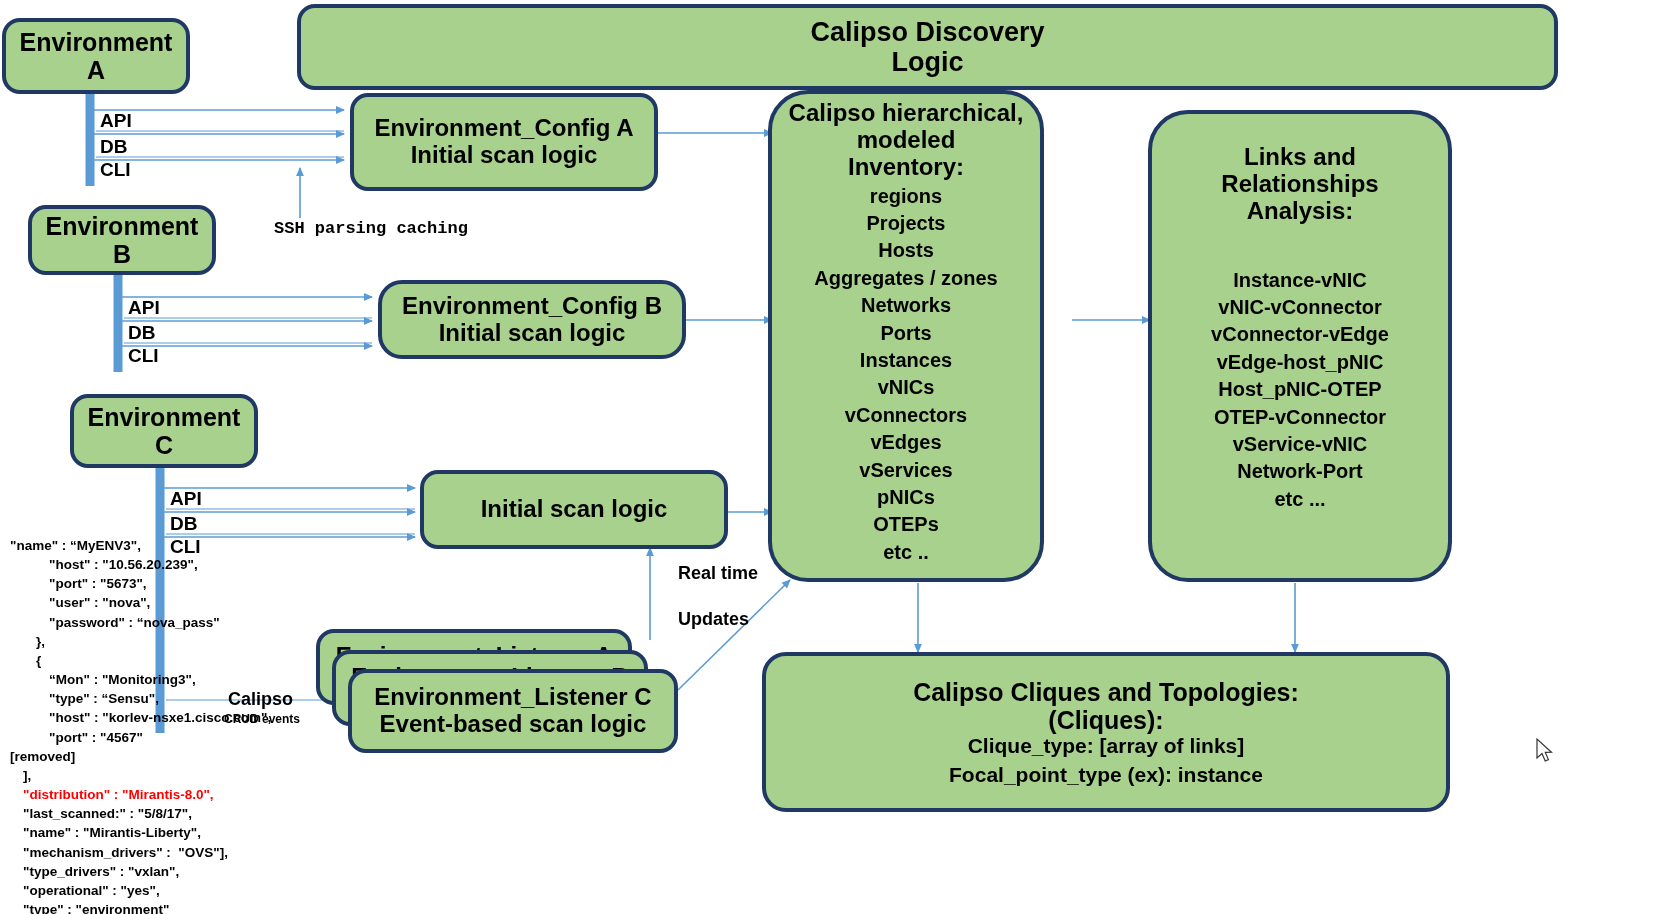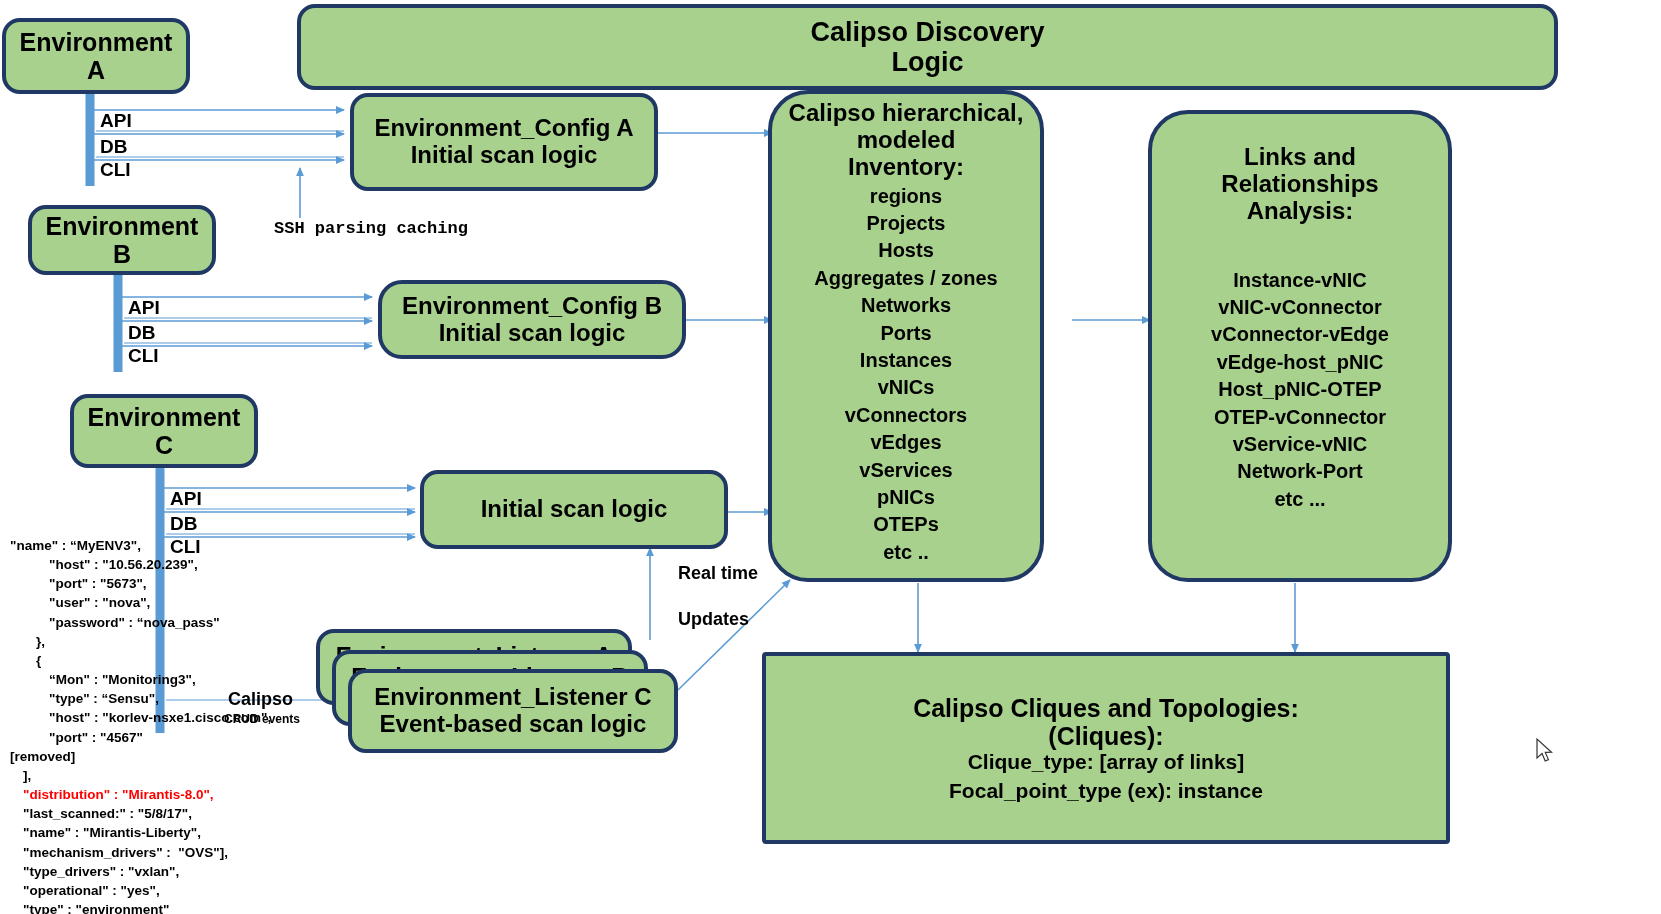--- a/index.html
+++ b/index.html
@@ -178,21 +178,21 @@
       <span class="list">vConnector-vEdge</span>
       <span class="list">vEdge-host_pNIC</span>
       <span class="list">Host_pNIC-OTEP</span>
       <span class="list">OTEP-vConnector</span>
       <span class="list">vService-vNIC</span>
       <span class="list">Network-Port</span>
       <span class="list">etc ...</span>
     </div>
   </div>
 
-  <div class="node" style="left:762px;top:652px;width:688px;height:192px;border-radius:4px;font-size:25px;">
+  <div class="node" style="left:762px;top:652px;width:688px;height:160px;border-radius:24px;font-size:25px;">
     <span class="ln">Calipso Cliques and Topologies:</span>
     <span class="ln">(Cliques):</span>
     <span class="ln" style="font-size:21px;">Clique_type: [array of links]</span>
     <span class="ln" style="font-size:21px;margin-top:5px;">Focal_point_type (ex): instance</span>
   </div>
 
   <div class="code" style="left:10px;top:536px;width:310px;" id="codeblock"><div style="padding-left: 0px;">"name" : “MyENV3",</div><div style="padding-left: 39px;">"host" : "10.56.20.239",</div><div style="padding-left: 39px;">"port" : "5673",</div><div style="padding-left: 39px;">"user" : "nova",</div><div style="padding-left: 39px;">"password" : “nova_pass"</div><div style="padding-left: 26px;">},</div><div style="padding-left: 26px;">{</div><div style="padding-left: 39px;">“Mon" : "Monitoring3",</div><div style="padding-left: 39px;">"type" : “Sensu",</div><div style="padding-left: 39px;">"host" : "korlev-nsxe1.cisco.com",</div><div style="padding-left: 39px;">"port" : "4567"</div><div style="padding-left: 0px;">[removed]</div><div style="padding-left: 13px;">],</div><div class="red" style="padding-left: 13px;">"distribution" : "Mirantis-8.0",</div><div style="padding-left: 13px;">"last_scanned:" : "5/8/17",</div><div style="padding-left: 13px;">"name" : "Mirantis-Liberty",</div><div style="padding-left: 13px;">"mechanism_drivers" :  "OVS"],</div><div style="padding-left: 13px;">"type_drivers" : "vxlan",</div><div style="padding-left: 13px;">"operational" : "yes",</div><div style="padding-left: 13px;">"type" : "environment"</div></div>
 
   <div class="cursor" style="left:1536px;top:738px;">
     <svg width="18" height="26" viewBox="0 0 18 26" style="position:static;width:18px;height:26px;">

